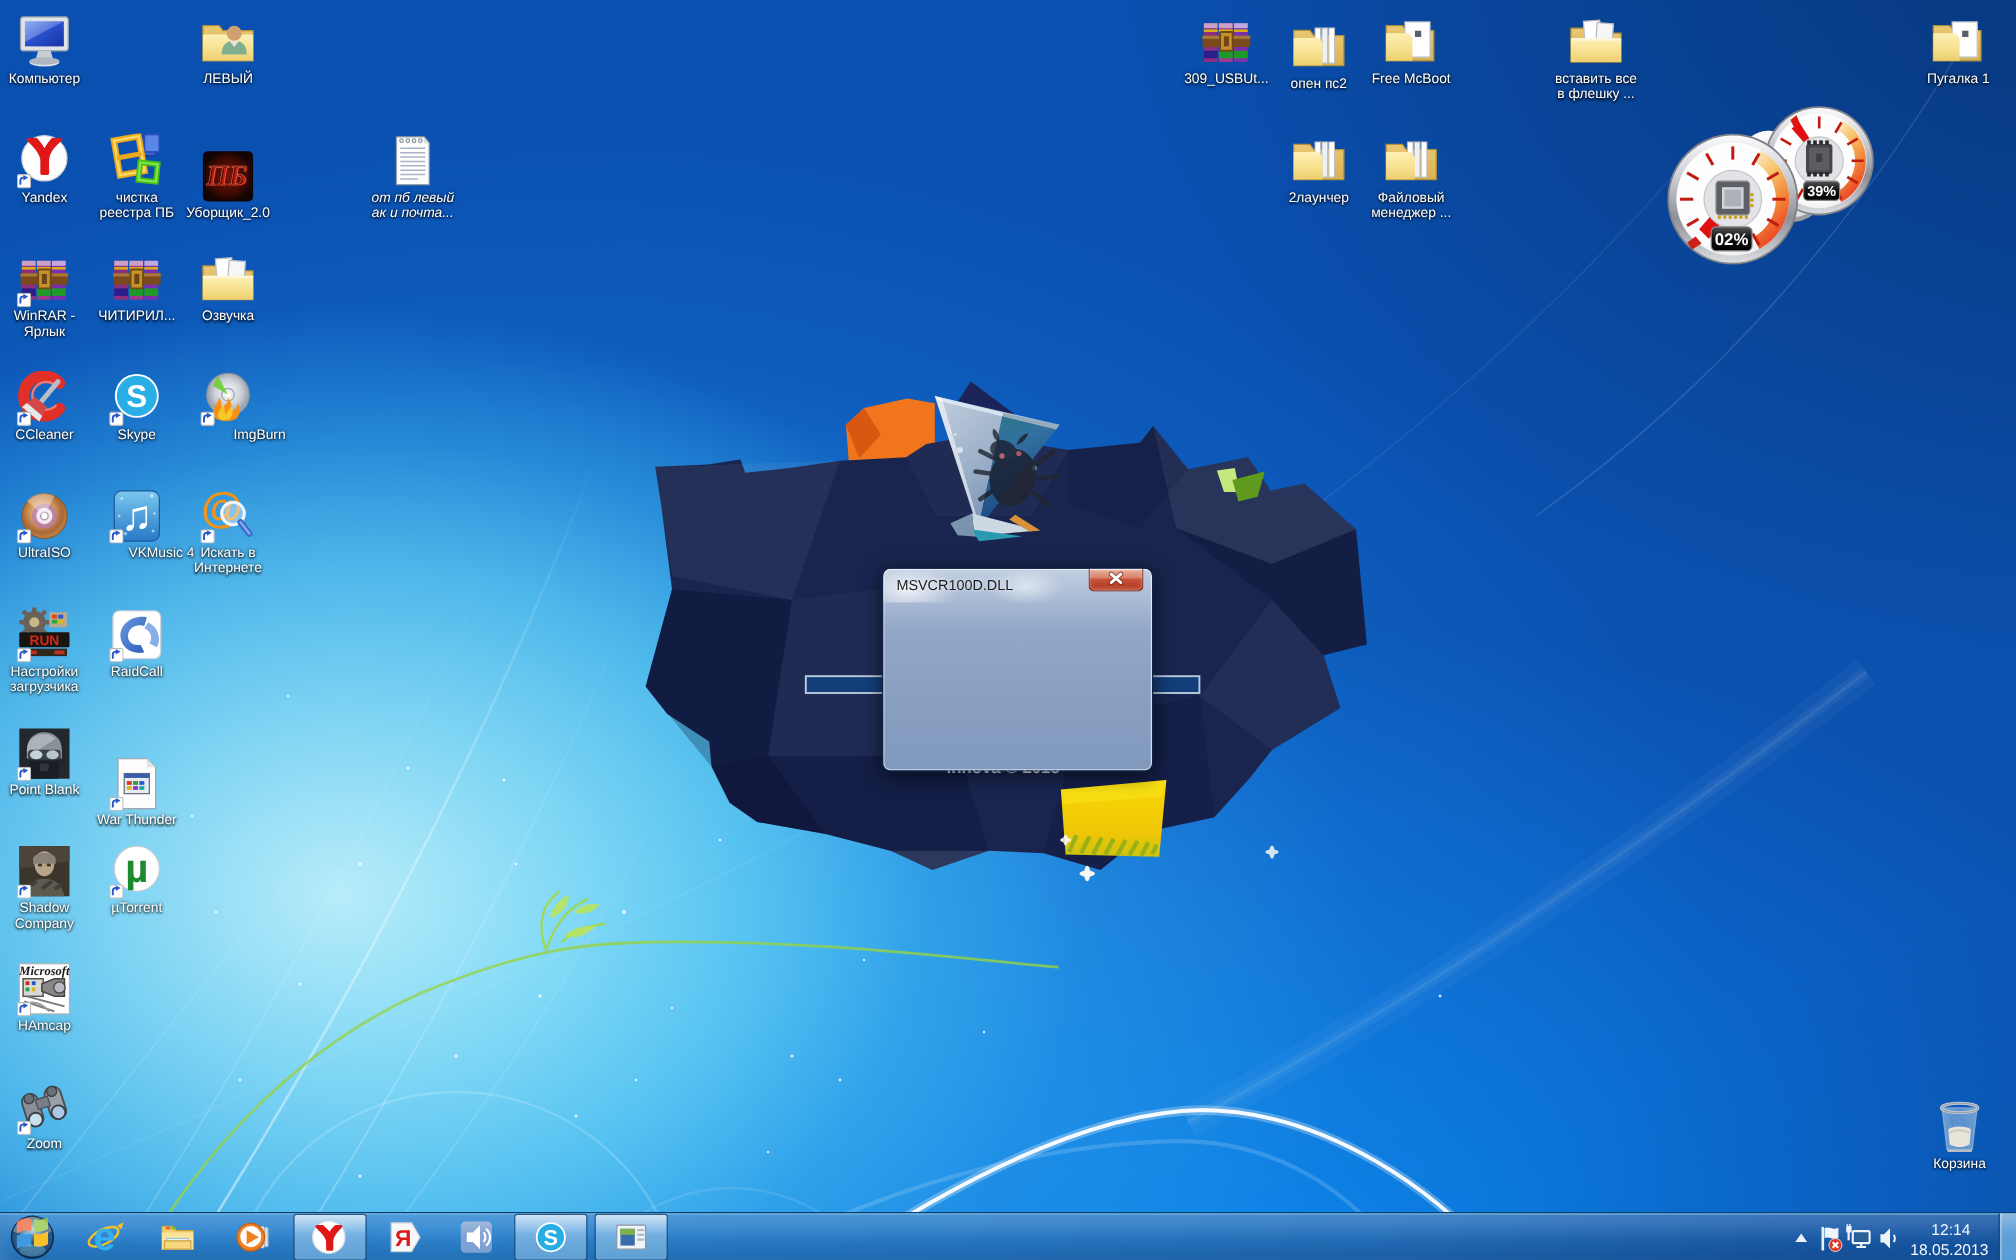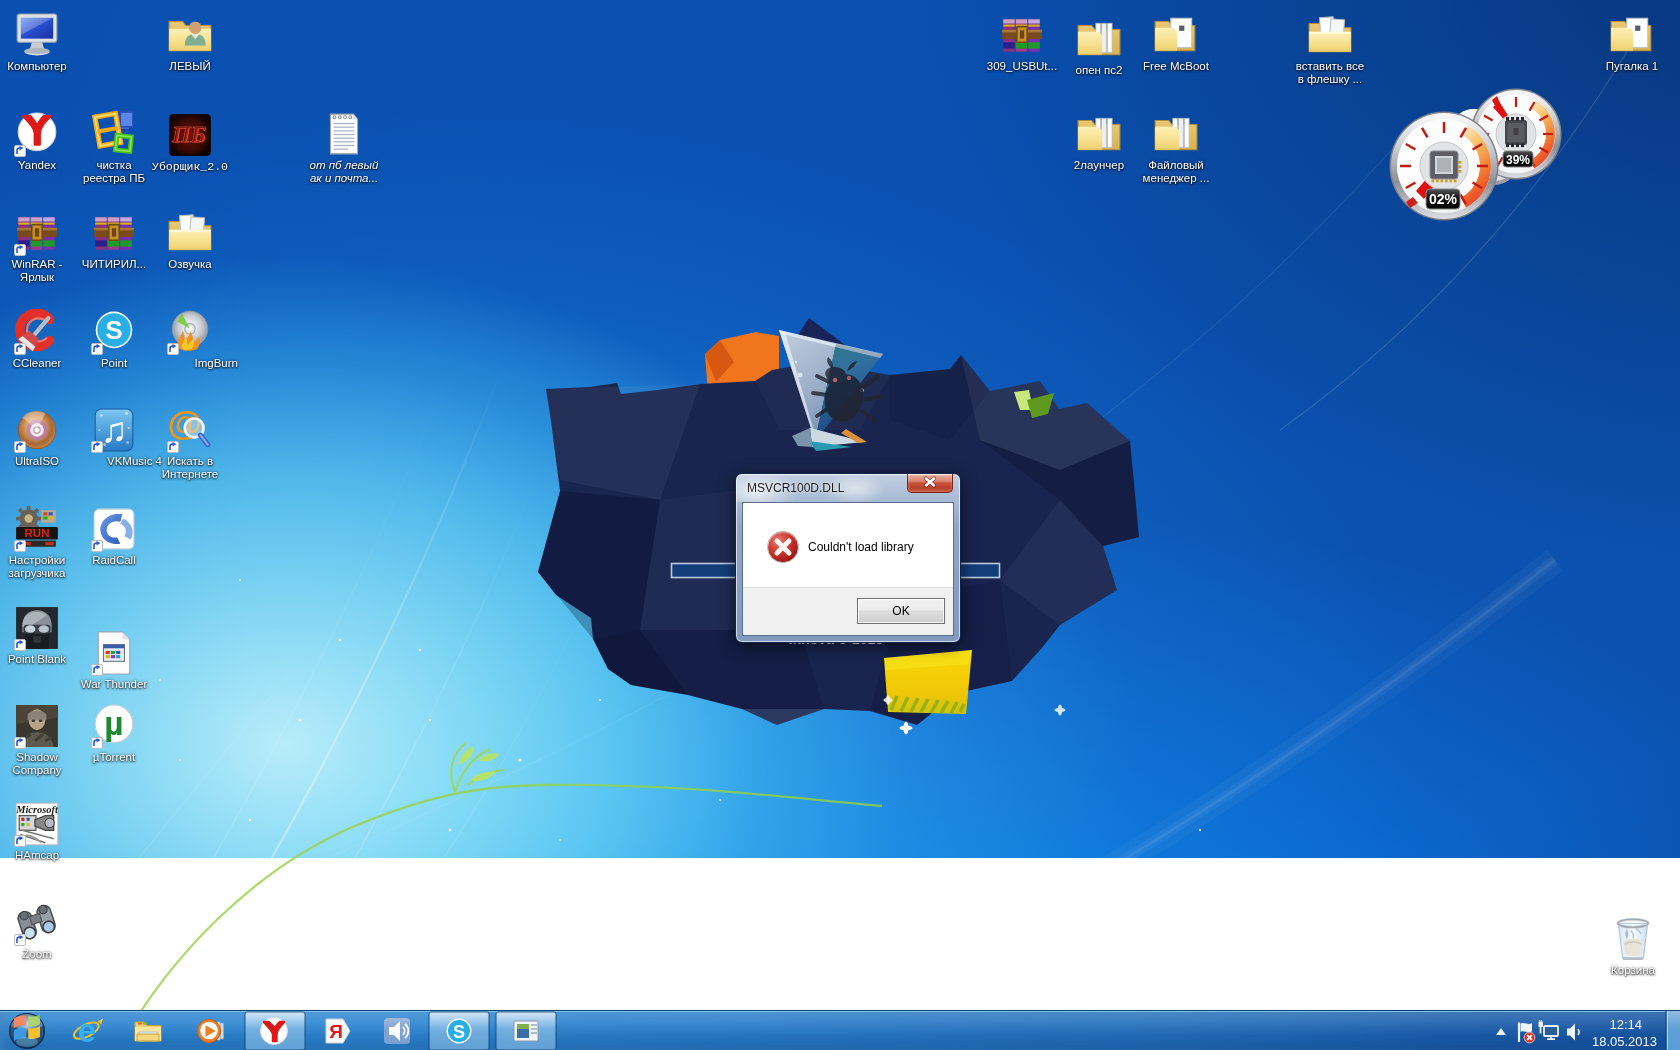--- a/index.html
+++ b/index.html
@@ -1,17 +1,17 @@
 <!DOCTYPE html>
 <html><head>
 <meta charset="utf-8">
 <style>
   * { margin:0; padding:0; box-sizing:border-box; }
   html,body { width:1680px; height:1050px; overflow:hidden; font-family:"Liberation Sans", sans-serif; }
-  #desktop { position:absolute; inset:0; width:1680px; height:858px;
+  #desktop { position:absolute; inset:0; width:1680px; height:1050px;
     background:
       radial-gradient(ellipse 620px 490px at 285px 745px, rgba(195,243,252,0.92) 0%, rgba(148,230,250,0.8) 30%, rgba(105,215,248,0.65) 55%, rgba(62,182,242,0.4) 78%, rgba(0,0,0,0) 100%),
       radial-gradient(ellipse 1000px 680px at 430px 790px, rgba(80,200,247,0.75) 0%, rgba(55,172,242,0.5) 45%, rgba(30,140,230,0.22) 72%, rgba(0,0,0,0) 100%),
       radial-gradient(ellipse 1060px 620px at 1020px 1040px, rgba(8,148,252,0.75) 0%, rgba(12,126,238,0.36) 55%, rgba(0,0,0,0) 85%),
       radial-gradient(ellipse 1150px 850px at 1760px -60px, rgba(5,38,95,0.65) 0%, rgba(6,46,110,0.35) 45%, rgba(0,0,0,0) 75%),
       radial-gradient(ellipse 760px 560px at 1790px 1140px, rgba(5,40,100,0.42) 0%, rgba(0,0,0,0) 70%),
       linear-gradient(112deg, #0a50b0 0%, #0a51b2 30%, #0a51b2 55%, #0b52b0 78%, #0b51ae 100%);
   }
   .icon { position:absolute; width:96px; text-align:center; }
   .icon .ig { display:block; margin:0 auto; }
@@ -418,21 +418,21 @@
           <use href="#sym-sc"></use>
         </svg>
         <div class="lbl">Yandex</div>
       </div>
   <div class="icon" style="left:66px;top:111px;">
         <svg class="ig" width="46" height="46">
           <use href="#sym-regcleaner"></use>
         </svg>
         <div class="lbl">чистка<br>реестра ПБ</div>
       </div>
-  <div class="icon" style="left:142px;top:112px;font-family:Liberation Mono, monospace;">
+  <div class="icon" style="left:142px;top:124px;">
         <svg class="ig" width="46" height="46">
           <use href="#sym-pbu"></use>
         </svg>
         <div class="lbl">Уборщик_2.0</div>
       </div>
   <div class="icon" style="left:296px;top:111px;font-style:italic;">
         <svg class="ig" width="46" height="46">
           <use href="#sym-notepad"></use>
         </svg>
         <div class="lbl">от пб левый<br>ак и почта...</div>
@@ -467,21 +467,21 @@
         </svg>
         <div class="lbl">CCleaner</div>
       </div>
   <div class="icon" style="left:66px;top:309px;">
         <svg class="ig" width="46" height="46">
           <use href="#sym-skype"></use>
         </svg>
         <svg class="sc" width="12" height="12" style="position:absolute;left:25px;top:34px">
           <use href="#sym-sc"></use>
         </svg>
-        <div class="lbl">Point</div>
+        <div class="lbl">Skype</div>
       </div>
   <div class="icon" style="left:142px;top:309px;text-align:right;">
         <svg class="ig" width="46" height="46">
           <use href="#sym-imgburn"></use>
         </svg>
         <svg class="sc" width="12" height="12" style="position:absolute;left:25px;top:34px">
           <use href="#sym-sc"></use>
         </svg>
         <div class="lbl">ImgBurn</div>
       </div>
@@ -856,42 +856,20 @@
     <div style="position:absolute;right:7px;top:0px;width:46px;height:19px;border-radius:0 0 5px 5px;
         border:1px solid #7c2418;border-top:none;
         background:linear-gradient(180deg,#eab6a5 0%,#d8836e 40%,#c8523a 50%,#b8422c 75%,#c34f33 100%);
         box-shadow:inset 0 1px 0 rgba(255,255,255,0.7), inset 0 0 3px rgba(255,255,255,0.4);">
       <svg width="44" height="17" style="position:absolute;left:0;top:0">
         <path d="M 18,4.5 L 26,11.5 M 26,4.5 L 18,11.5" stroke="rgba(90,20,10,0.55)" stroke-width="4.2" stroke-linecap="round"></path>
         <path d="M 18,4.5 L 26,11.5 M 26,4.5 L 18,11.5" stroke="#fff" stroke-width="2.4" stroke-linecap="round"></path>
       </svg>
     </div>
 
-    <div style="position:absolute;left:6px;top:28px;width:212px;height:134px;border:1px solid #5a6f8e;background:#fff;">
-      <div style="position:absolute;left:0;bottom:0;width:100%;height:48px;background:#f0f0f0;border-top:1px solid #dfdfdf;"></div>
-
-      <svg width="36" height="36" style="position:absolute;left:23px;top:27px">
-        <defs>
-          <radialGradient id="errg" cx="35%" cy="30%" r="80%">
-            <stop offset="0%" stop-color="#e87a72"></stop>
-            <stop offset="45%" stop-color="#d13a30"></stop>
-            <stop offset="100%" stop-color="#8e0e0e"></stop>
-          </radialGradient>
-        </defs>
-        <circle cx="17" cy="17" r="15.5" fill="url(#errg)" stroke="#b8b0b0" stroke-width="1"></circle>
-        <circle cx="17" cy="17" r="15.5" fill="none" stroke="rgba(255,255,255,0.35)" stroke-width="1" transform="translate(0,1)"></circle>
-        <path d="M 11,11 L 23,23 M 23,11 L 11,23" stroke="#f8f4f4" stroke-width="5" stroke-linecap="round"></path>
-      </svg>
-      <div style="position:absolute;left:65px;top:37px;font-size:12px;color:#000;">Couldn't load library</div>
-
-      <div style="position:absolute;right:8px;bottom:11px;width:88px;height:26px;border:1px solid #707070;
-          background:linear-gradient(180deg,#f2f2f2 0%,#ebebeb 45%,#dddddd 50%,#cfcfcf 100%);
-          box-shadow:inset 0 0 0 1px rgba(255,255,255,0.8);
-          text-align:center;font-size:12px;color:#000;line-height:24px;">OK</div>
-    </div>
   </div>
 
   <div id="taskbar" style="position:absolute;left:0;top:1010px;width:1680px;height:40px;
     background:linear-gradient(90deg,#2d86d2 0%, #2f8ad6 22%, #2a80cd 45%, #2472bf 70%, #1b5fae 88%, #1858a6 100%);
     border-top:1px solid #0b3e71; box-shadow: inset 0 1px 0 #7ec2ea, inset 0 12px 18px rgba(255,255,255,0.18), inset 0 -14px 22px rgba(0,30,80,0.25);">
     <svg width="1680" height="40" style="position:absolute;left:0;top:0">
       <defs>
         <radialGradient id="orbglass" cx="50%" cy="30%" r="75%">
           <stop offset="0%" stop-color="#cfe8fa" stop-opacity="0.85"></stop>
           <stop offset="45%" stop-color="#6aaad8" stop-opacity="0.32"></stop>

